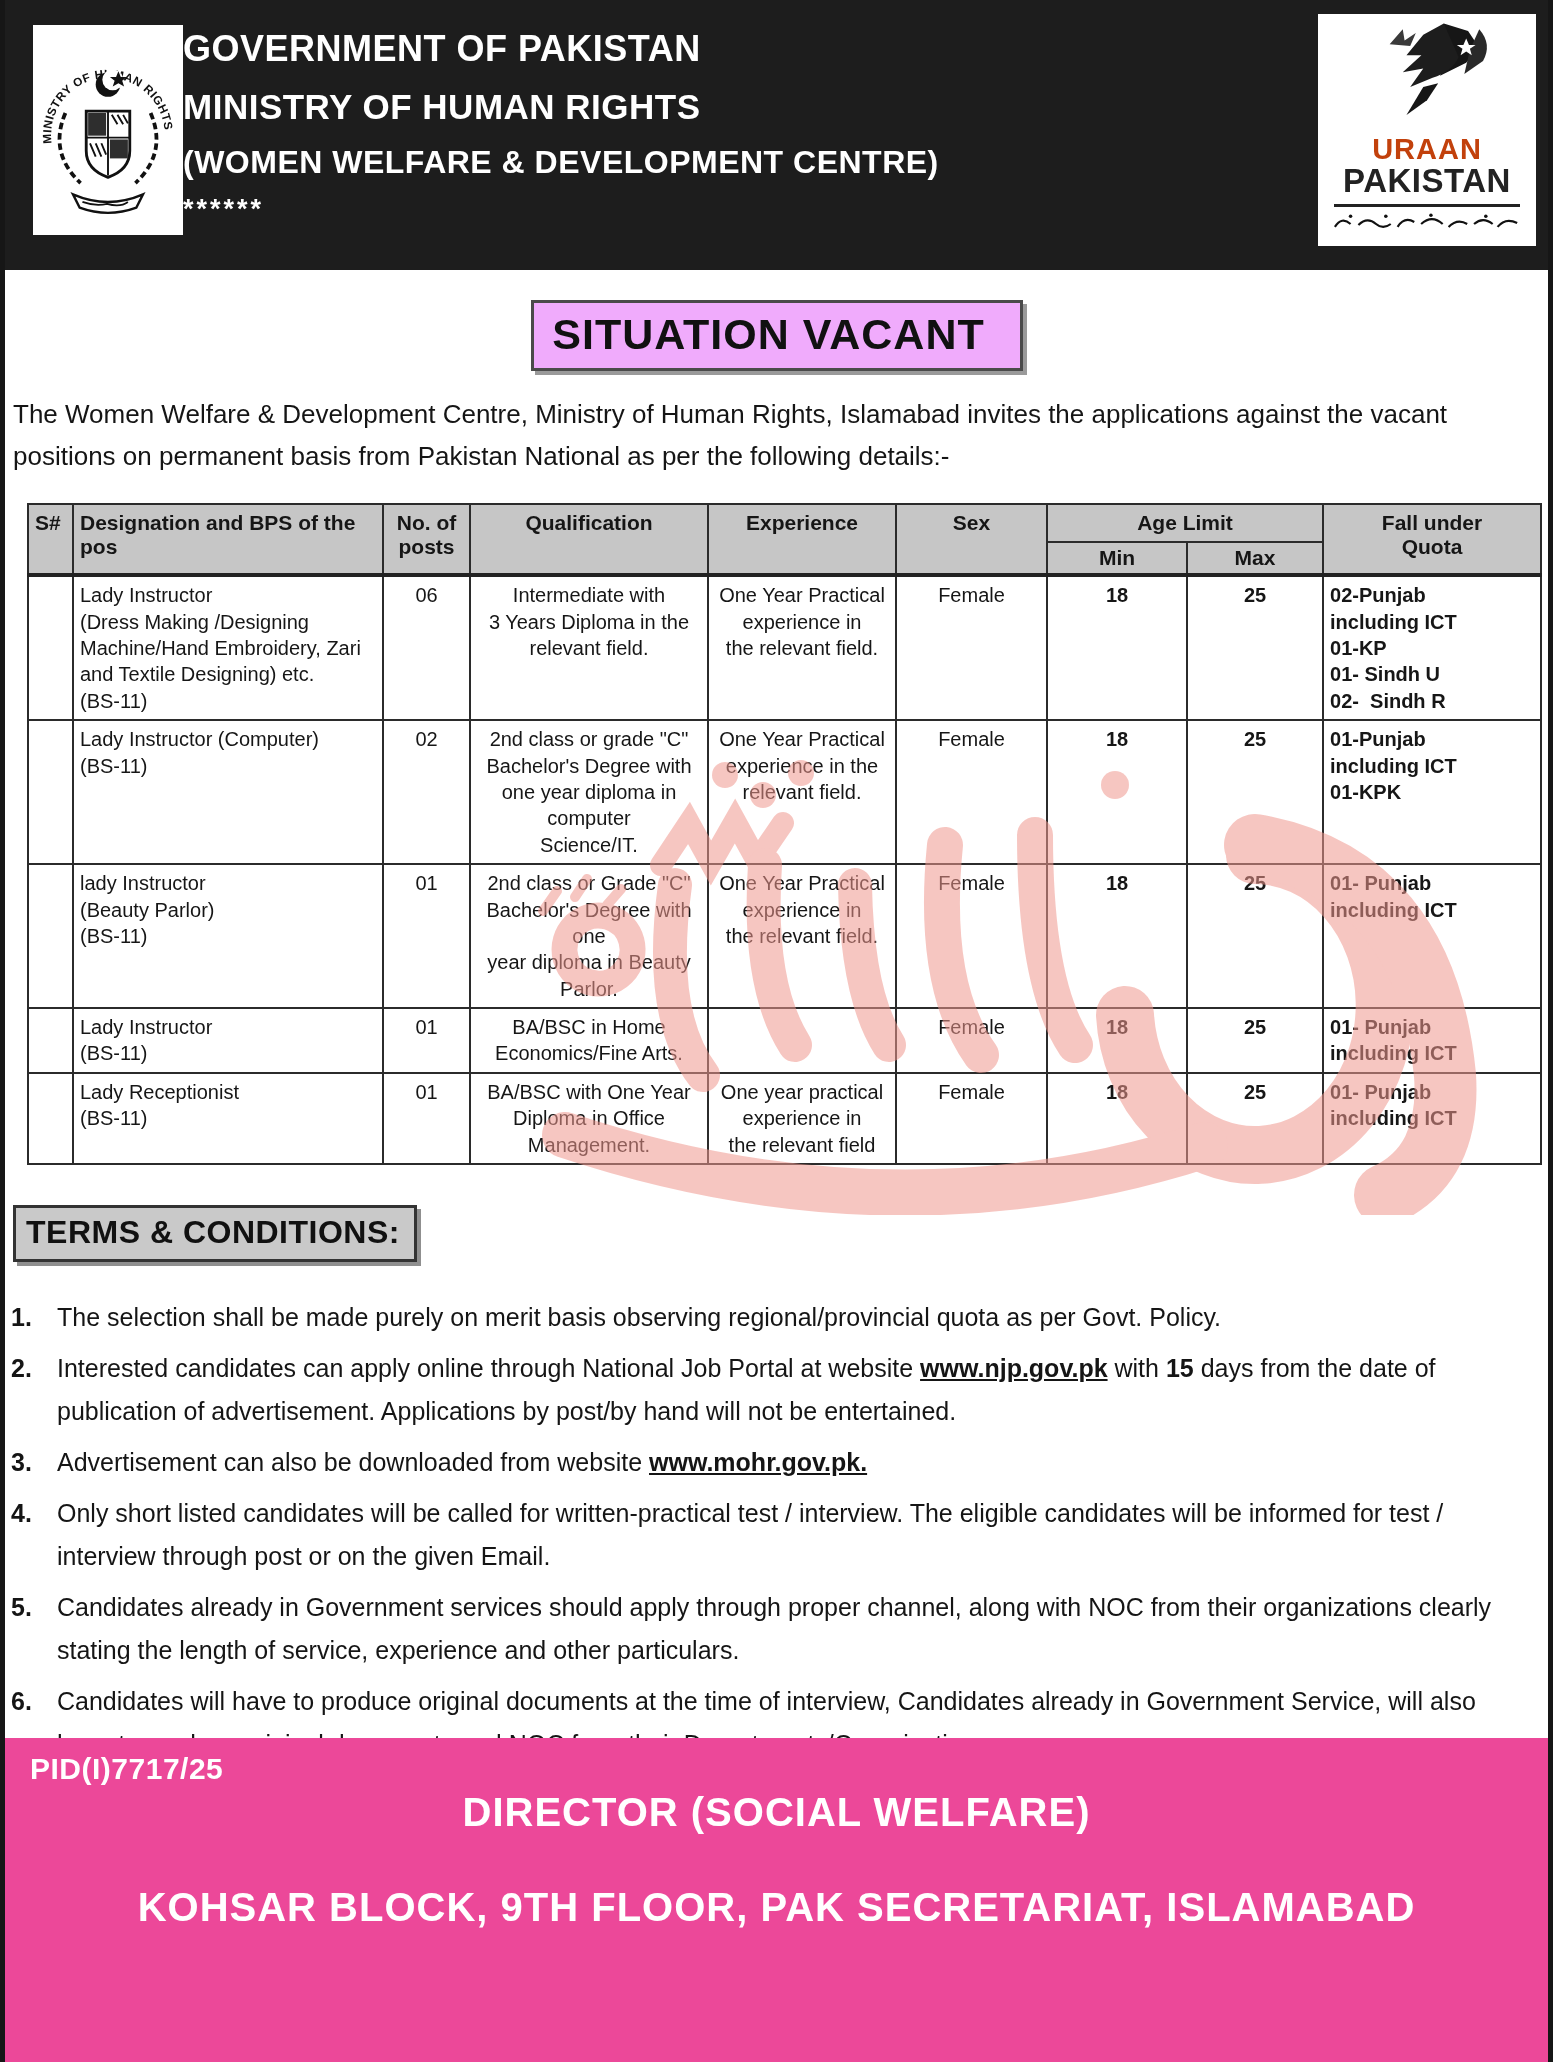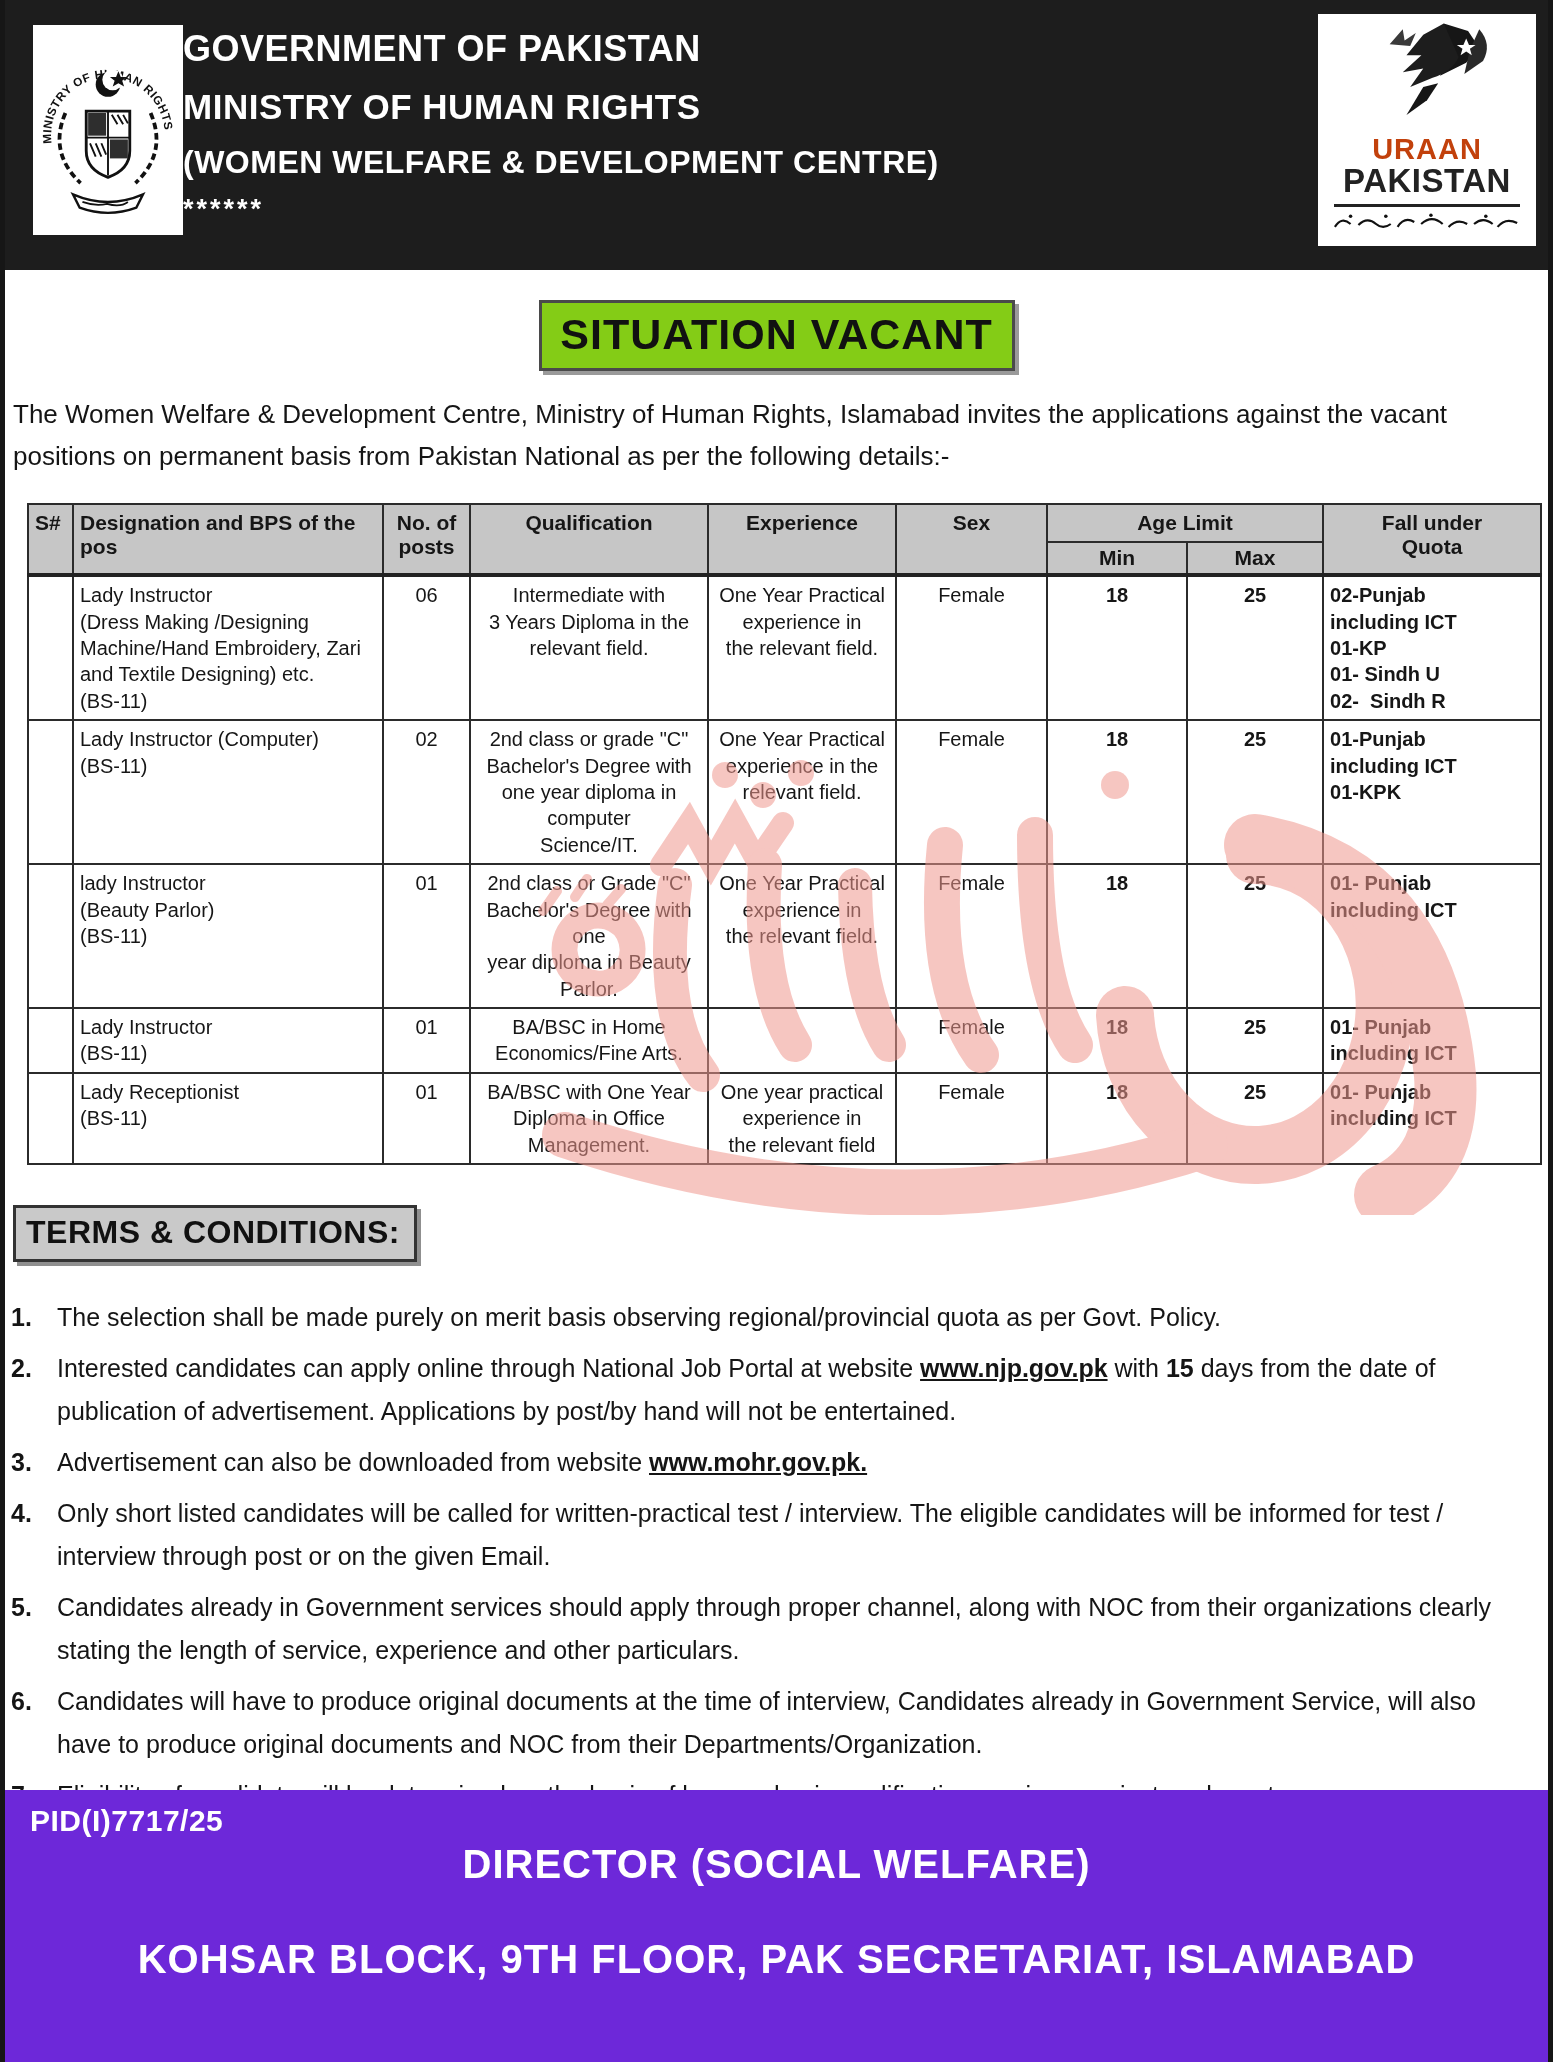--- a/index.html
+++ b/index.html
@@ -24,23 +24,23 @@
   .head-stars{font-size:27px;font-weight:bold;letter-spacing:3px;}
   .logo-right{
     flex:none;width:218px;height:232px;background:#ffffff;margin:14px 12px 0 0;
     box-sizing:border-box;padding:4px 6px;text-align:center;
   }
   .uraan-word1{font-size:29px;font-weight:bold;color:#c2410c;letter-spacing:1px;line-height:1.05;}
   .uraan-word2{font-size:33px;font-weight:bold;color:#222;letter-spacing:.5px;line-height:1.05;}
   .uraan-rule{border-top:3px solid #222;margin:5px 10px 4px 10px;}
   
   .banner{
-    margin:30px auto 0 auto;width:470px;background:#84cc16;border:3px solid #4a4a4a;
+    margin:30px auto 0 auto;width:470px;background:#f0abfc;border:3px solid #4a4a4a;
     box-shadow:4px 4px 0 #9a9a9a;text-align:center;font-size:43px;font-weight:bold;
-    letter-spacing:1px;padding:7px 0 9px 0;color:#111;
+    letter-spacing:1px;padding:7px 16px 9px 0;color:#111;
   }
   
   .intro{margin:22px 10px 0 8px;max-width:1522px;font-size:26px;line-height:1.62;color:#151515;}
   
   table.vac{border-collapse:collapse;table-layout:fixed;width:1513px;margin:26px 0 0 22px;font-size:20px;}
   table.vac th, table.vac td{border:2px solid #2b2b2b;box-sizing:border-box;}
   table.vac thead th{
     background:#c6c6c6;font-size:21px;font-weight:bold;padding:6px 6px;vertical-align:top;text-align:center;
   }
   table.vac thead tr.sub th{padding:3px 6px;}
@@ -58,21 +58,21 @@
     padding:6px 14px 8px 10px;color:#111;
   }
   .terms-list{margin:34px 14px 0 6px;}
   .term{display:flex;font-size:25px;line-height:1.72;margin-bottom:8px;color:#151515;}
   .term-num{flex:none;width:46px;font-weight:bold;}
   .term-body{flex:1;}
   .seg-b{font-weight:bold;}
   .seg-bu{font-weight:bold;text-decoration:underline;}
   
   .band-bottom{
-    position:absolute;left:0;right:0;bottom:0;height:272px;background:#6d28d9;color:#fff;
+    position:absolute;left:0;right:0;bottom:0;height:324px;background:#ec4899;color:#fff;
   }
   .pid{position:absolute;left:25px;top:14px;font-size:30px;font-weight:bold;letter-spacing:.5px;}
   .foot-lines{margin-top:50px;text-align:center;}
   .foot-line{font-size:40px;font-weight:bold;letter-spacing:1px;line-height:1.2;margin-bottom:47px;}
   
   .watermark{position:absolute;left:420px;top:715px;width:1120px;height:500px;pointer-events:none;z-index:6;opacity:.55;}
 </style>
 </head>
 <body>
 

